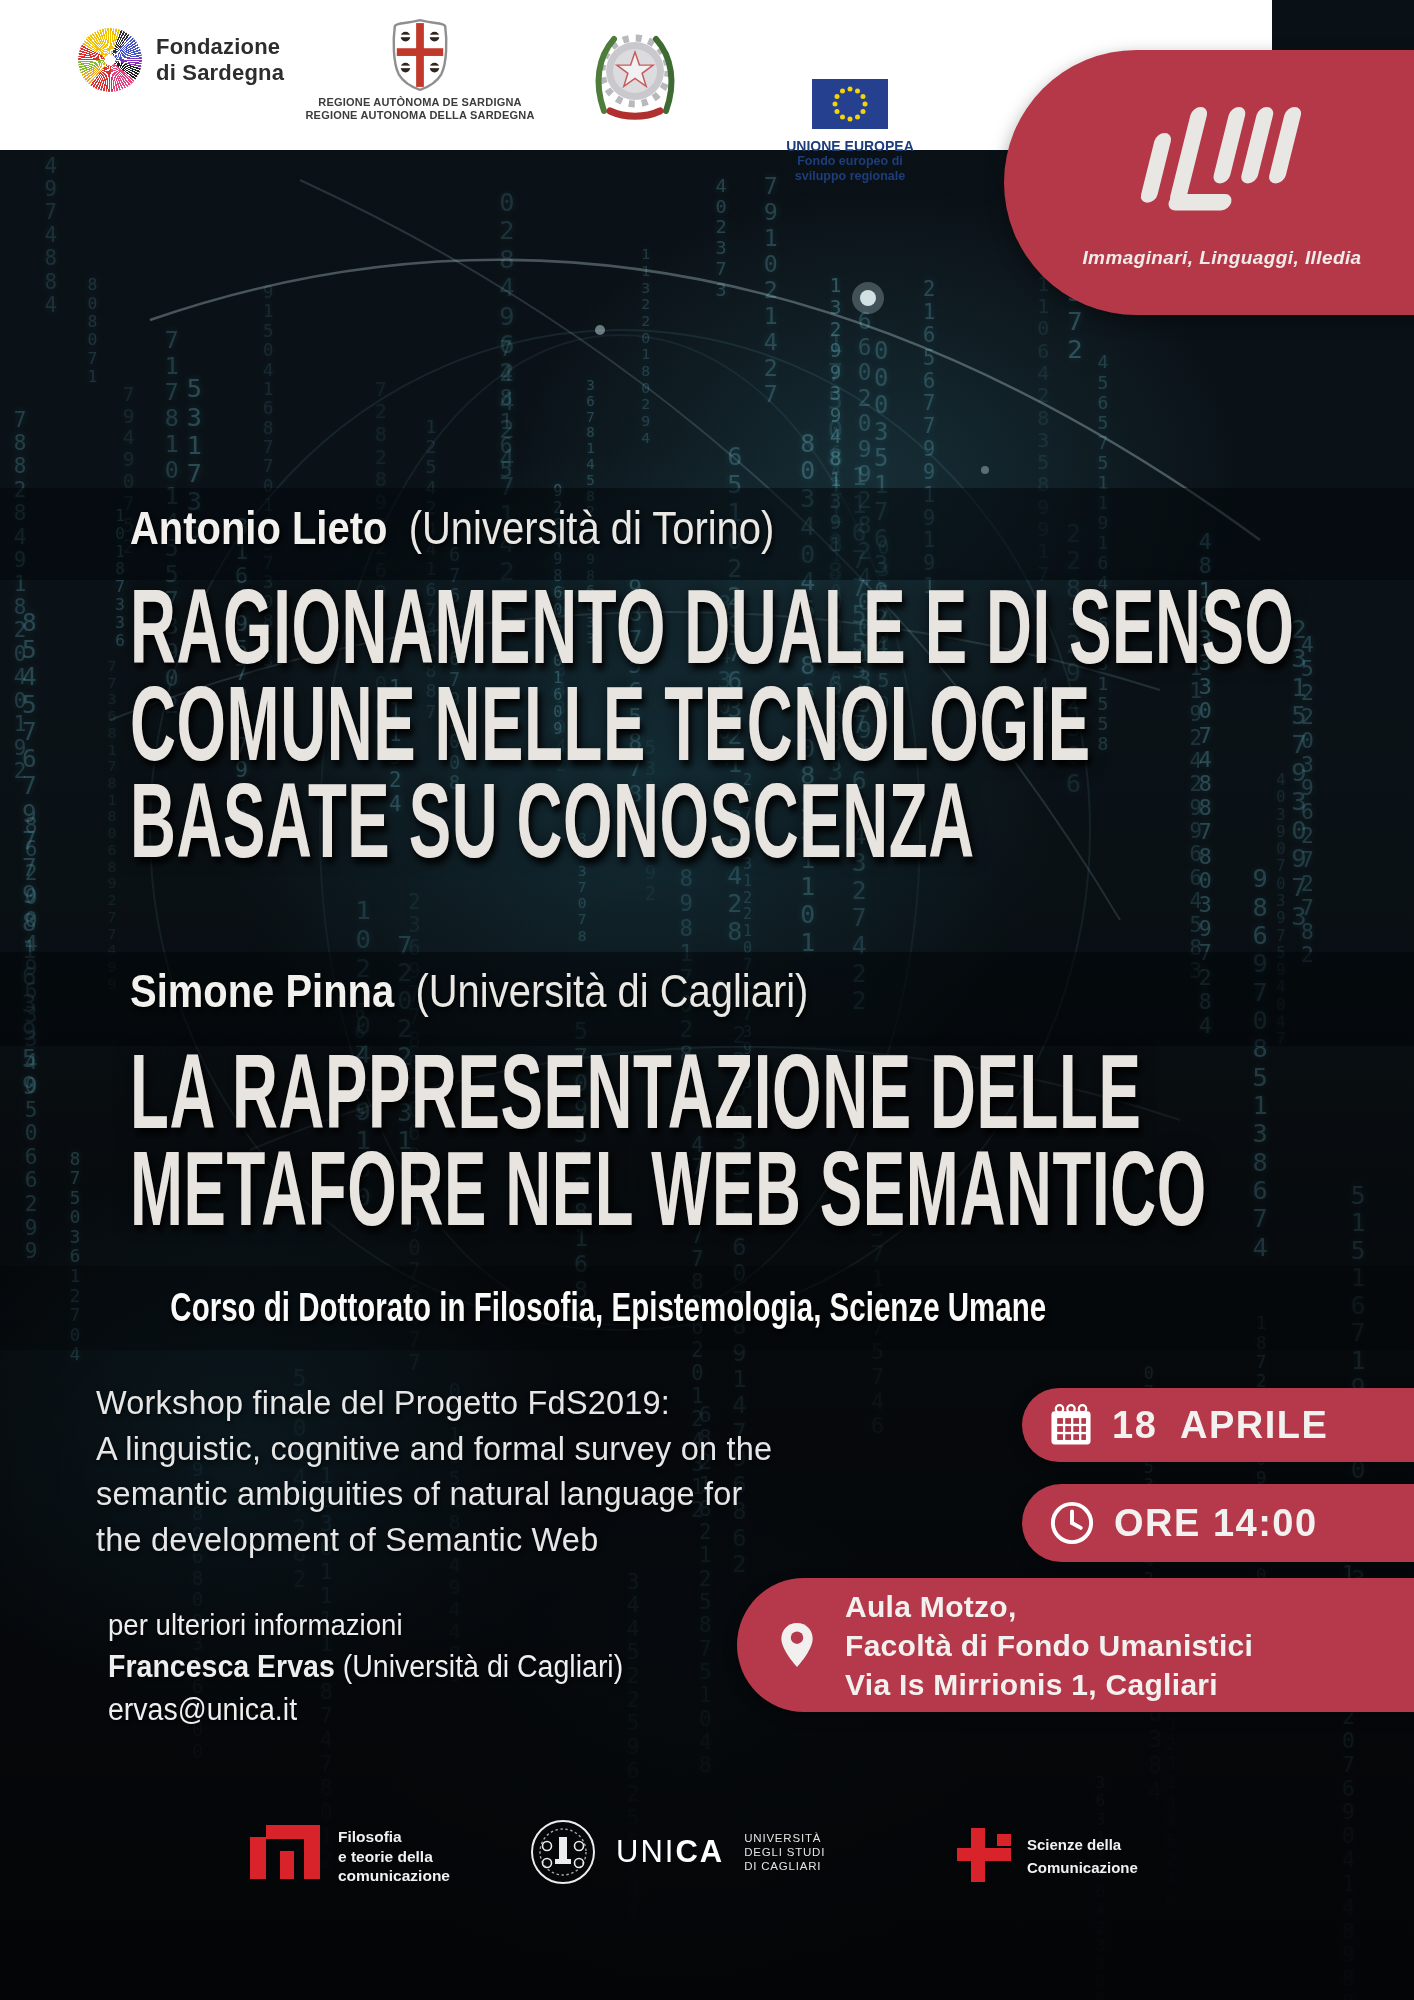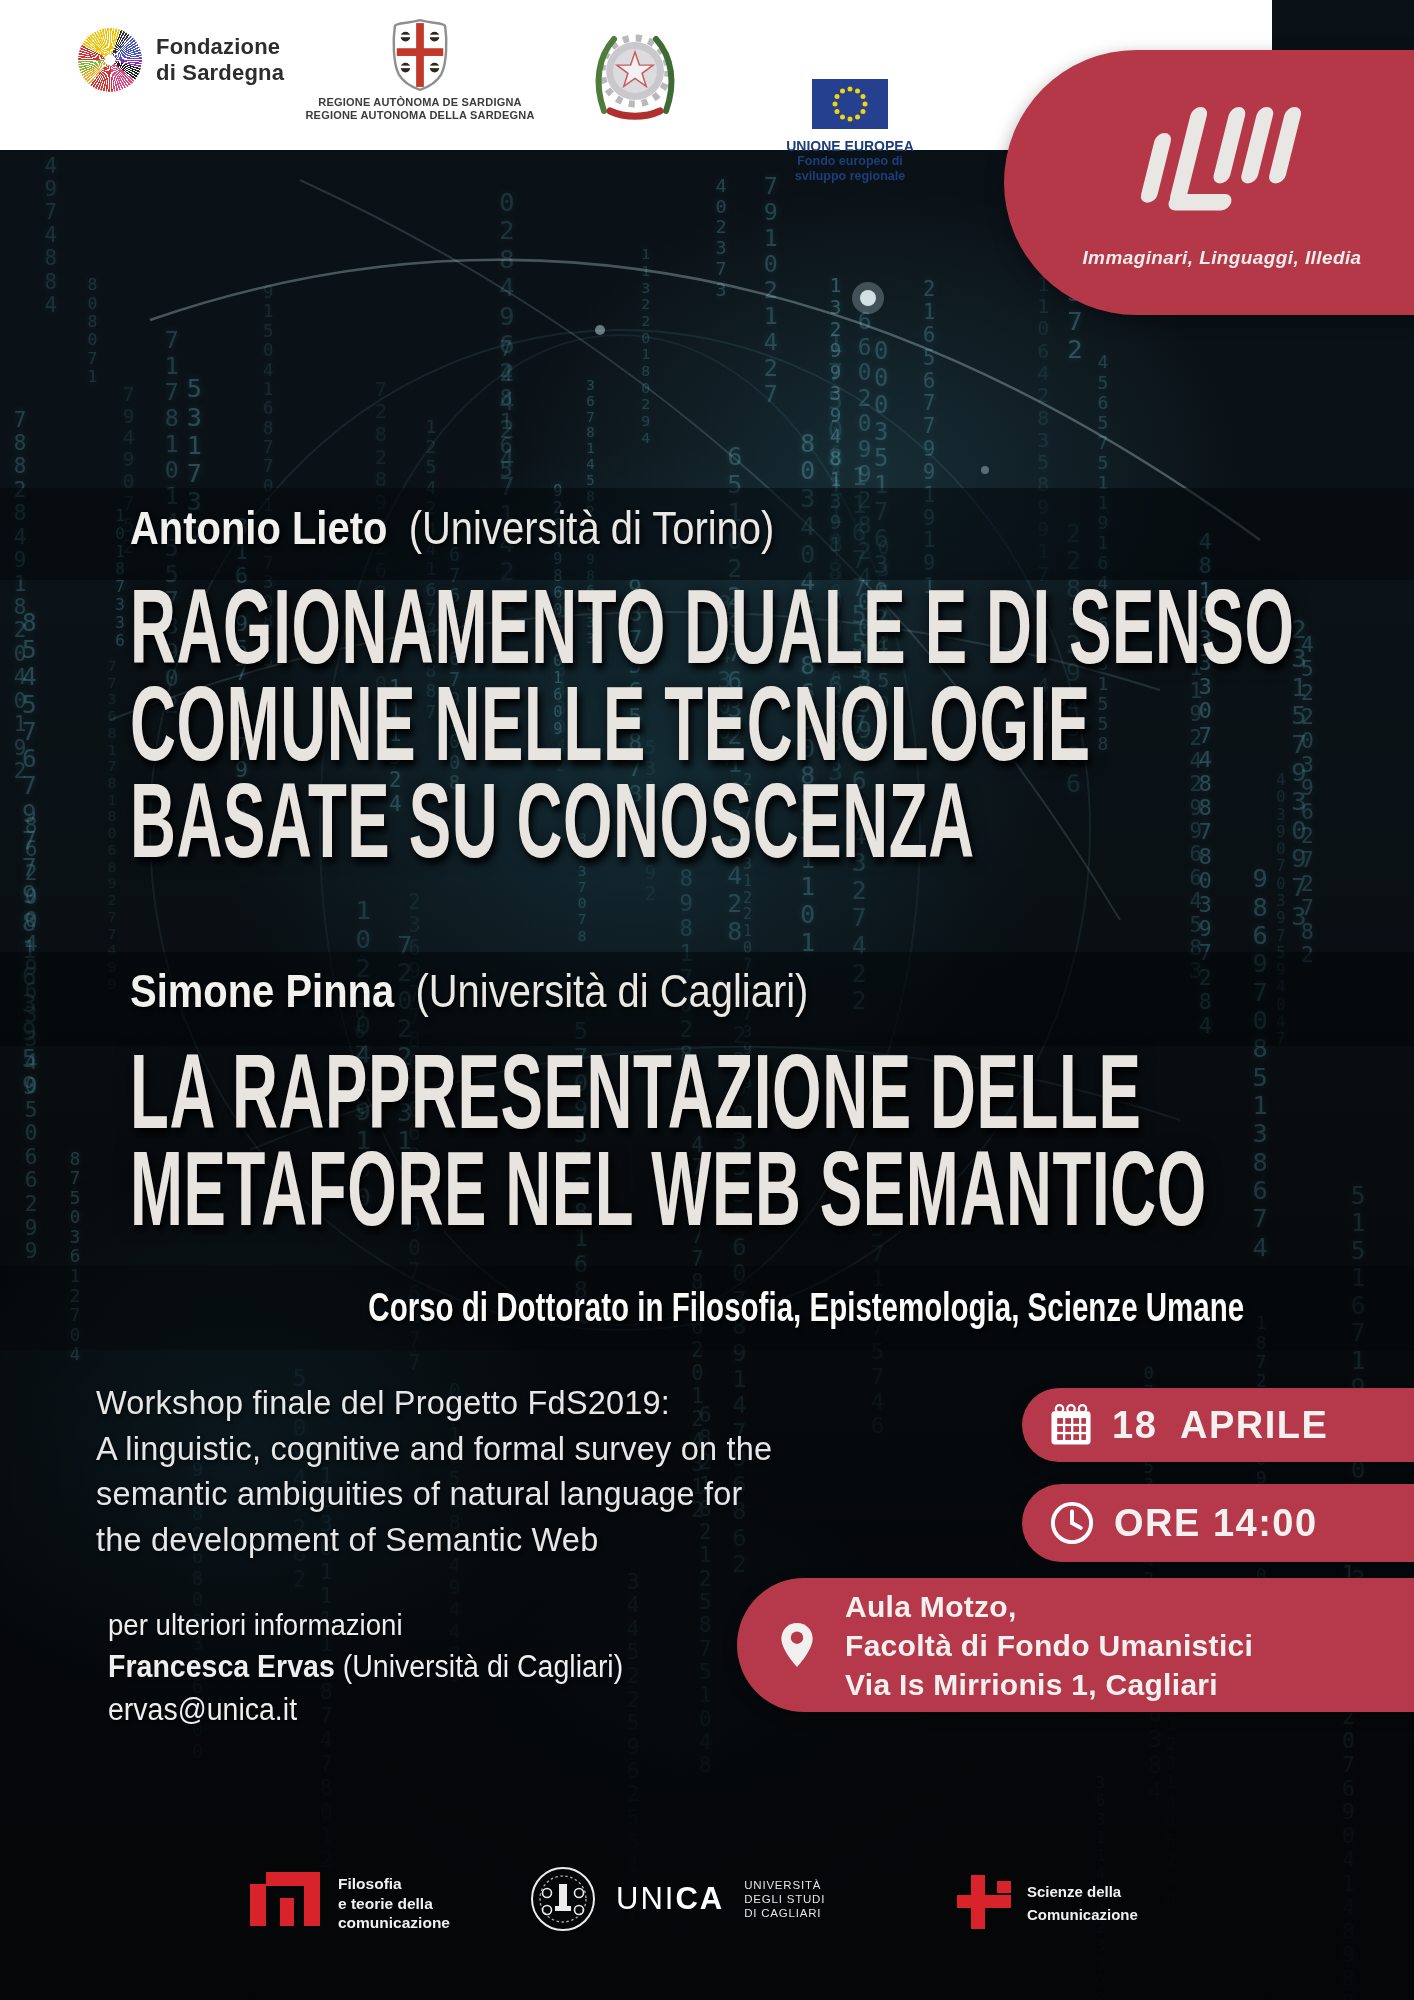--- a/index.html
+++ b/index.html
@@ -50,21 +50,21 @@
   #badge svg{margin-right:40px;}
   
   .namerow{position:absolute;left:130px;z-index:4;white-space:nowrap;
     transform:scaleX(.85);transform-origin:0 0;font-size:47px;color:#f2f1ee;
     text-shadow:2px 3px 6px rgba(0,0,0,.85);}
   .namerow .spk{font-weight:700;}
   .namerow .aff{font-weight:400;margin-left:12px;color:#e9e8e5;}
   .headline{position:absolute;left:130px;z-index:4;transform:scaleX(.60);transform-origin:0 0;
     font-weight:700;font-size:106px;line-height:97px;color:var(--title-white);white-space:nowrap;
     letter-spacing:1px;text-shadow:5px 6px 8px rgba(0,0,0,.88),0 0 24px rgba(0,0,0,.5);}
-  #courseline{position:absolute;left:0;top:1284px;width:1414px;text-align:right;z-index:4;}
+  #courseline{position:absolute;left:0;top:1284px;width:1414px;text-align:left;z-index:4;}
   #courseline span{display:inline-block;transform:scaleX(.72);transform-origin:50% 50%;
     font-size:41px;font-weight:600;color:#fbfbfa;white-space:nowrap;
     text-shadow:2px 3px 5px rgba(0,0,0,.85);}
   #workshop{position:absolute;left:96px;top:1381px;z-index:4;font-size:32.5px;line-height:45.5px;
     font-weight:400;color:#e6e6e6;letter-spacing:.2px;text-shadow:1px 2px 4px rgba(0,0,0,.7);}
   
   .pill{position:absolute;z-index:4;background:var(--pill-red);display:flex;align-items:center;
     box-shadow:0 4px 14px rgba(0,0,0,.4);}
   #pill-date{left:1022px;top:1388px;width:392px;height:74px;border-radius:37px 0 0 37px;padding-left:26px;}
   #pill-time{left:1022px;top:1484px;width:392px;height:78px;border-radius:39px 0 0 39px;padding-left:26px;}
@@ -72,21 +72,21 @@
   .pill-label{color:#f3f1ef;font-weight:700;font-size:38px;letter-spacing:1.5px;margin-left:18px;white-space:pre;}
   .loc-lines{margin-left:30px;color:#f3f1ef;font-weight:700;font-size:30px;line-height:39px;letter-spacing:.3px;}
   
   #contact{position:absolute;left:108px;top:1604px;z-index:4;color:#eeeeee;
     transform:scaleX(.92);transform-origin:0 0;text-shadow:1px 2px 4px rgba(0,0,0,.7);}
   #contact .c1{font-size:30px;font-weight:400;line-height:42px;}
   #contact .c2{font-size:31px;line-height:42px;}
   #contact .c2 .nm{font-weight:700;}
   #contact .c3{font-size:31px;font-weight:400;line-height:44px;}
   
-  #footer{position:absolute;left:0;top:1850px;width:1414px;height:150px;z-index:4;}
+  #footer{position:absolute;left:0;top:1803px;width:1414px;height:150px;z-index:4;}
   .flogo-text{color:#f1f1f1;}
   #f1{position:absolute;left:250px;top:22px;display:flex;}
   #f1 .flogo-text{margin-left:18px;font-size:15.5px;font-weight:700;line-height:19.5px;margin-top:2px;}
   #f2{position:absolute;left:530px;top:16px;display:flex;align-items:center;}
   #unica-word{margin-left:20px;font-size:31px;letter-spacing:2px;color:#ffffff;font-weight:300;}
   #unica-word b{font-weight:700;}
   #unica-lines{margin-left:20px;font-size:11.5px;line-height:14px;letter-spacing:.8px;color:#e4e4e4;font-weight:400;}
   #f3{position:absolute;left:957px;top:24px;display:flex;}
   #f3 .flogo-text{margin-left:16px;font-size:15px;font-weight:700;line-height:23px;margin-top:6px;}
 </style>

